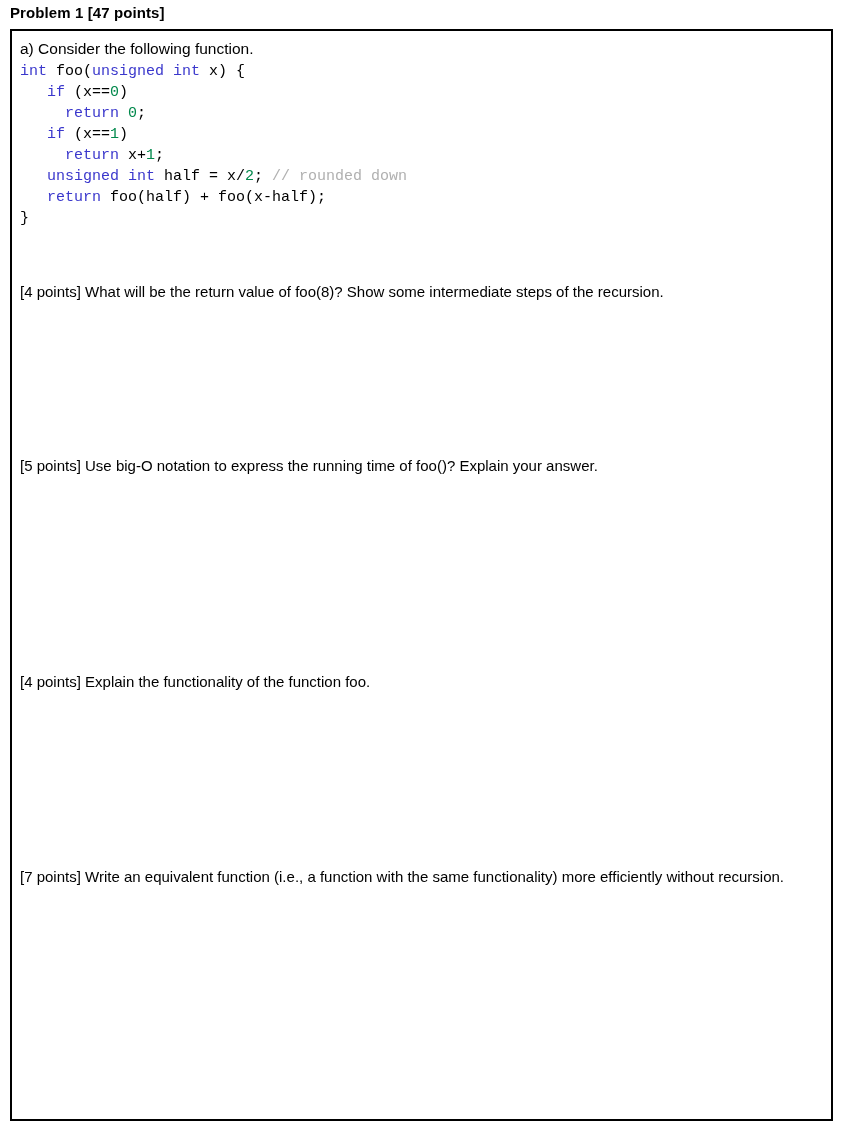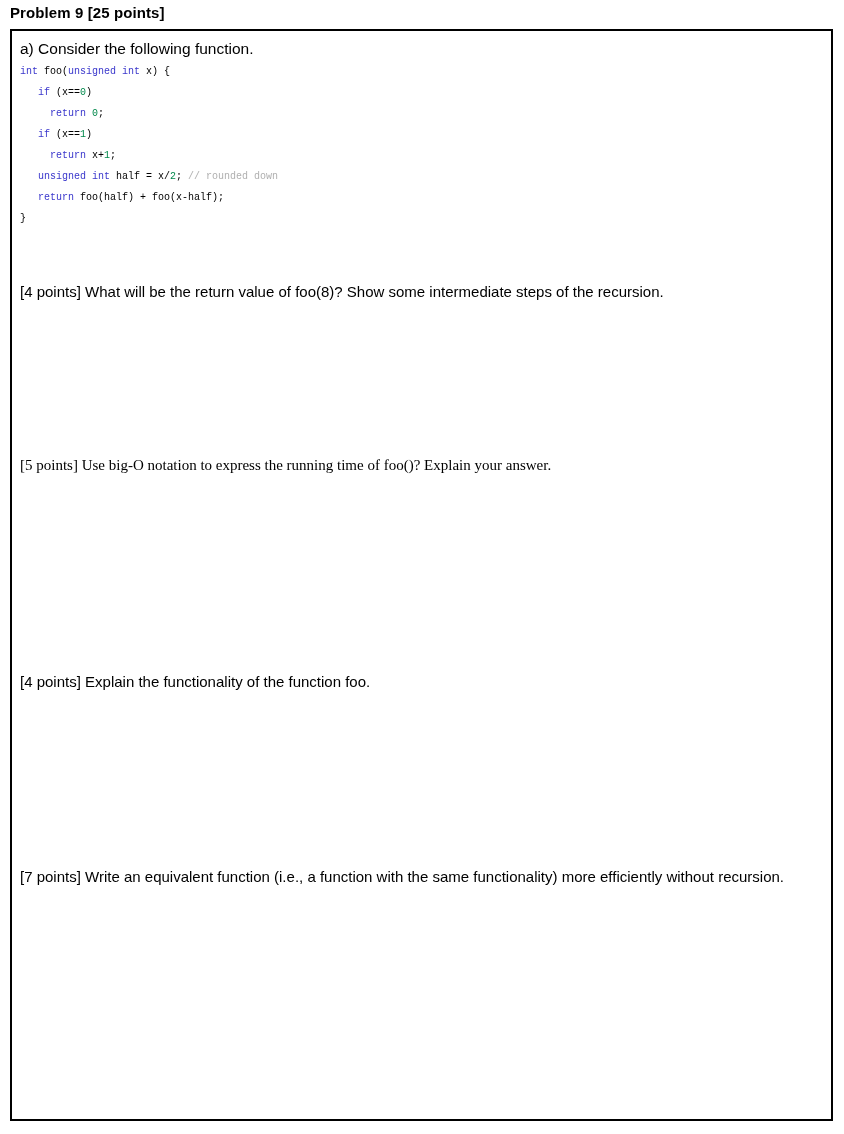--- a/index.html
+++ b/index.html
@@ -61,21 +61,21 @@
     font-size: 15.5px;
     line-height: 20px;
     white-space: nowrap;
   }
 
   .code-block {
     position: absolute;
     left: 8px;
     top: 30px;
     font-family: "Liberation Mono", "DejaVu Sans Mono", monospace;
-    font-size: 10px;
+    font-size: 15px;
     line-height: 21px;
     white-space: pre;
     letter-spacing: 0px;
   }
   .code-line {
     white-space: pre;
     height: 21px;
   }
 
   .kw   { color: #3a37cc; }
@@ -84,34 +84,34 @@
   .pln  { color: #000000; }
 
   .qblock {
     position: absolute;
     left: 8px;
     width: 806px;
     font-size: 15px;
     line-height: 21px;
   }
   .q1 { top: 250px; }
-  .q2 { top: 424px; font-family: Liberation Serif, serif; }
+  .q2 { top: 424px; }
   .q3 { top: 640px; }
   .q4 { top: 835px; }
 
   .answer-space {
     
   }
 </style>
 </head>
 <body>
 
 <div class="page">
 
-  <div class="problem-title">Problem 9 [25 points]</div>
+  <div class="problem-title">Problem 1 [47 points]</div>
 
   <div class="problem-box">
     <div class="box-inner">
 
       <div class="intro-line">a) Consider the following function.</div>
 
       <div class="code-block"><div class="code-line"><span class="kw">int</span><span class="pln"> foo(</span><span class="kw">unsigned int</span><span class="pln"> x) {</span></div><div class="code-line"><span class="pln">   </span><span class="kw">if</span><span class="pln"> (x==</span><span class="num">0</span><span class="pln">)</span></div><div class="code-line"><span class="pln">     </span><span class="kw">return</span><span class="pln"> </span><span class="num">0</span><span class="pln">;</span></div><div class="code-line"><span class="pln">   </span><span class="kw">if</span><span class="pln"> (x==</span><span class="num">1</span><span class="pln">)</span></div><div class="code-line"><span class="pln">     </span><span class="kw">return</span><span class="pln"> x+</span><span class="num">1</span><span class="pln">;</span></div><div class="code-line"><span class="pln">   </span><span class="kw">unsigned int</span><span class="pln"> half = x/</span><span class="num">2</span><span class="pln">; </span><span class="cmt">// rounded down</span></div><div class="code-line"><span class="pln">   </span><span class="kw">return</span><span class="pln"> foo(half) + foo(x-half);</span></div><div class="code-line"><span class="pln">}</span></div></div>
 
       <div class="qblock q1">[4 points] What will be the return value of foo(8)? Show some intermediate steps of the recursion.</div>
       <div class="qblock q1 answer-space" style="top:272px;height:150px;"></div>

